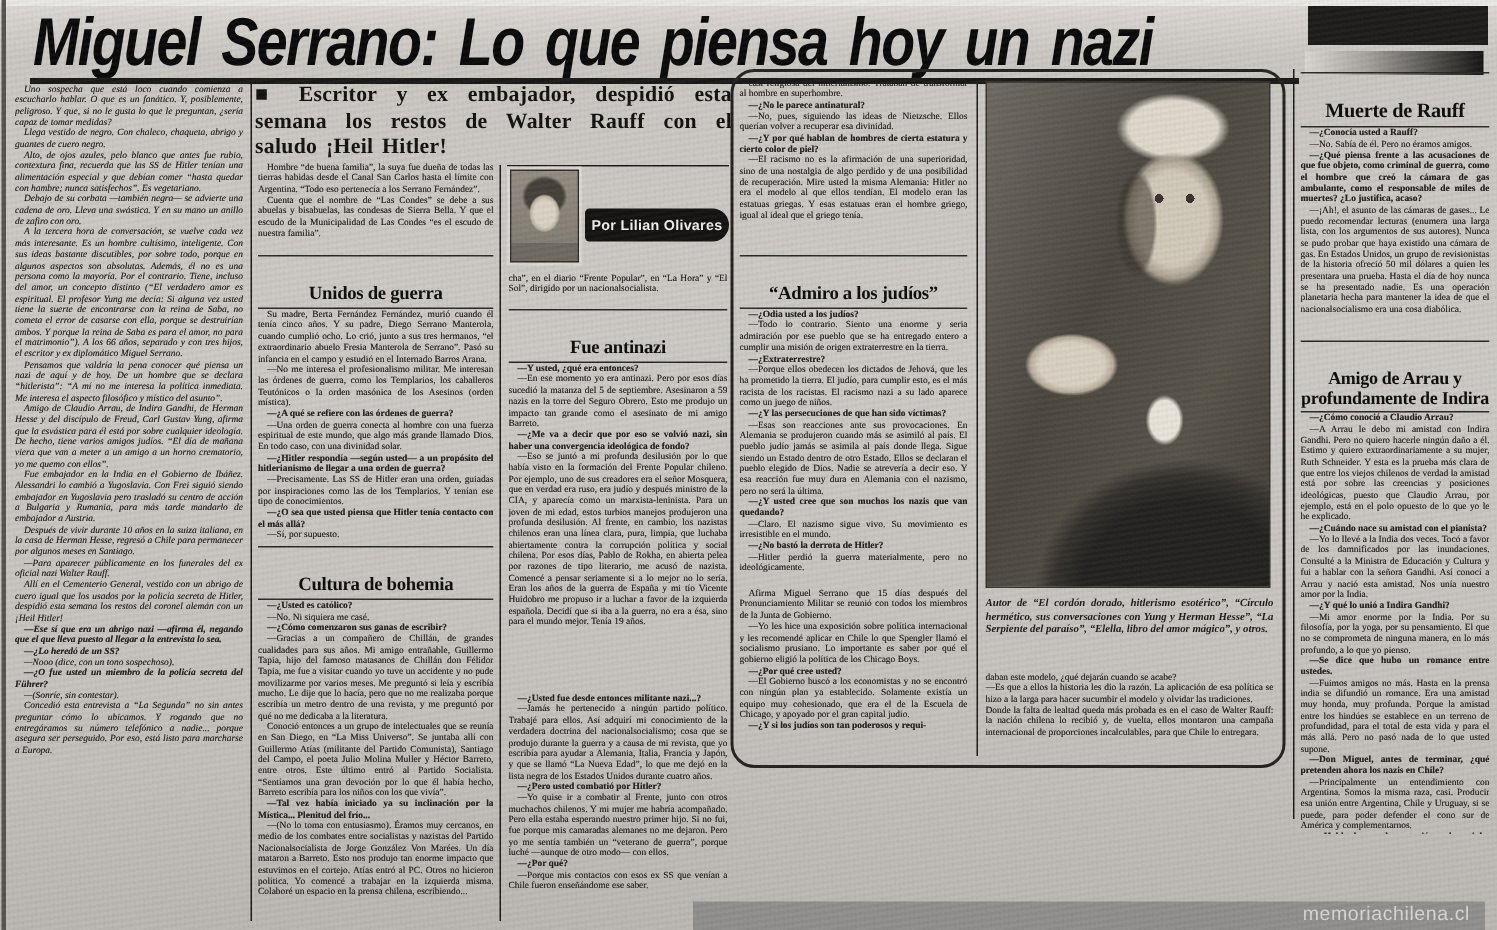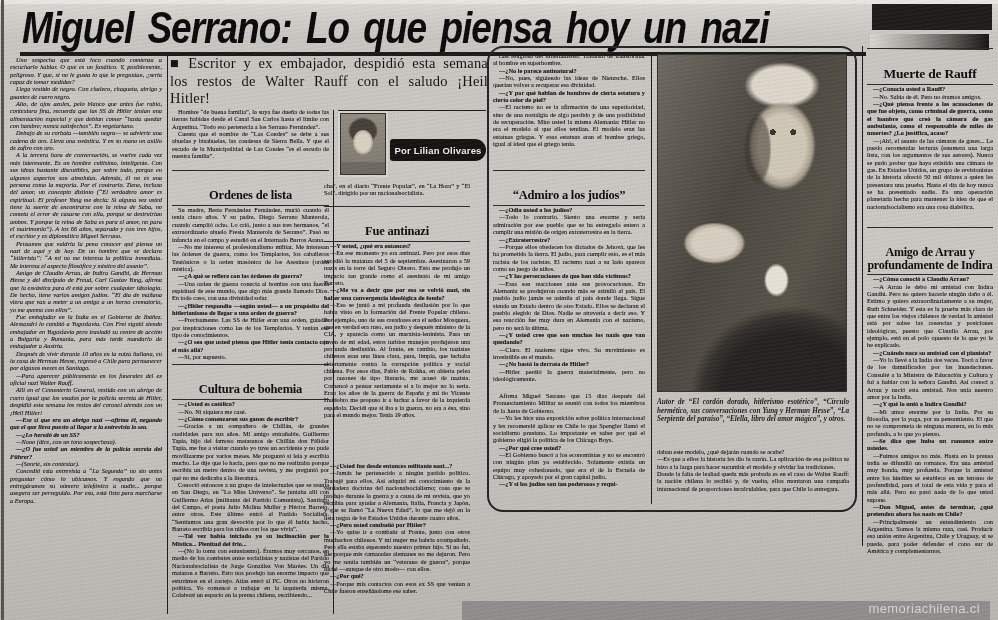--- a/index.html
+++ b/index.html
@@ -19,21 +19,21 @@
             font-family:"Liberation Sans",sans-serif;font-weight:bold;font-style:italic;
             font-size:37px;letter-spacing:-1px;word-spacing:5px;
             transform:scaleY(1.22);transform-origin:top left}
   .headline-rule{left:20px;top:52px;width:846px;height:4px}
 
   .tr-black{left:872px;top:4px;width:120px;height:26px;background:#1d1c1a}
   .tr-grad{left:870px;top:34px;width:119px;height:16px;
            background:linear-gradient(90deg,#d9d6d1 0,#a5a29d 35%,#4c4a47 75%,#161513 100%)}
 
   .lede{left:170px;top:55px;width:318px;height:54px;overflow:hidden;
-        font-weight:normal;font-size:14.5px;line-height:17.5px;text-align:justify;color:#141210;
+        font-weight:bold;font-size:14.5px;line-height:17.5px;text-align:justify;color:#141210;
         letter-spacing:.2px;word-spacing:2px}
 
   .col{display:flex;flex-direction:column;overflow:hidden;color:#221f1c}
   .col p{font-size:6.3px;line-height:7.35px;text-align:justify;text-indent:6px;
          text-shadow:0 0 .4px rgba(20,20,20,.55)}
   .col p.b{font-weight:bold}
   .italic p{font-style:italic}
   .sec{overflow:hidden;flex:none}
   .fill{flex:1 1 auto;overflow:hidden}
   .head{font-weight:bold;text-align:center;color:#0e0d0c;flex:none;
@@ -112,21 +112,21 @@
   </div>
   <div class="abs rule" style="left:167px;top:56px;width:1px;height:558px"></div>
 
   <div class="abs lede">■ Escritor y ex embajador, despidió esta semana los restos de Walter Rauff con el saludo ¡Heil Hitler!</div>
 
   <div class="abs col" style="left:172px;top:108px;width:157px;height:506px">
     <div class="sec" style="height:62px">
         <p>Hombre “de buena familia”, la suya fue dueña de todas las tierras habidas desde el Canal San Carlos hasta el límite con Argentina. “Todo eso pertenecía a los Serrano Fernández”.</p>
         <p>Cuenta que el nombre de “Las Condes” se debe a sus abuelas y bisabuelas, las condesas de Sierra Bella. Y que el escudo de la Municipalidad de Las Condes “es el escudo de nuestra familia”.</p>
       </div>
-    <div class="head">Ordenes de lista</div>
+    <div class="head">Unidos de guerra</div>
     <div class="sec" style="height:158px">
         <p>Su madre, Berta Fernández Fernández, murió cuando él tenía cinco años. Y su padre, Diego Serrano Manterola, cuando cumplió ocho. Lo crió, junto a sus tres hermanos, “el extraordinario abuelo Fresia Manterola de Serrano”. Pasó su infancia en el campo y estudió en el Internado Barros Arana.</p>
         <p>—No me interesa el profesionalismo militar. Me interesan las órdenes de guerra, como los Templarios, los caballeros Teutónicos o la orden masónica de los Asesinos (orden mística).</p>
         <p class="b">—¿A qué se refiere con las órdenes de guerra?</p>
         <p>—Una orden de guerra conecta al hombre con una fuerza espiritual de este mundo, que algo más grande llamado Dios. En todo caso, con una divinidad solar.</p>
         <p class="b">—¿Hitler respondía —según usted— a un propósito del hitlerianismo de llegar a una orden de guerra?</p>
         <p>—Precisamente. Las SS de Hitler eran una orden, guiadas por inspiraciones como las de los Templarios. Y tenían ese tipo de conocimientos.</p>
         <p class="b">—¿O sea que usted piensa que Hitler tenía contacto con el más allá?</p>
         <p>—Sí, por supuesto.</p>
       </div>
@@ -142,21 +142,21 @@
       </div>
   </div>
   <div class="abs rule" style="left:333px;top:110px;width:1px;height:504px"></div>
 
   <div class="abs rule byline-rule"></div>
   <div class="abs portrait"></div>
   <div class="abs byline-bar">
     <span>Por Lilian Olivares</span>
   </div>
 
-  <div class="abs col" style="left:324px;top:182px;width:146px;height:432px">
+  <div class="abs col" style="left:339px;top:182px;width:146px;height:432px">
     <div class="sec lead-in" style="height:24px">
       <p>cha”, en el diario “Frente Popular”, en “La Hora” y “El Sol”, dirigido por un nacionalsocialista.</p>
     </div>
     <div class="head">Fue antinazi</div>
     <div class="sec" style="height:220px">
         <p class="b">—Y usted, ¿qué era entonces?</p>
         <p>—En ese momento yo era antinazi. Pero por esos días sucedió la matanza del 5 de septiembre. Asesinaron a 59 nazis en la torre del Seguro Obrero. Esto me produjo un impacto tan grande como el asesinato de mi amigo Barreto.</p>
         <p class="b">—¿Me va a decir que por eso se volvió nazi, sin haber una convergencia ideológica de fondo?</p>
         <p>—Eso se juntó a mi profunda desilusión por lo que había visto en la formación del Frente Popular chileno. Por ejemplo, uno de sus creadores era el señor Mosquera, que en verdad era ruso, era judío y después ministro de la CIA, y aparecía como un marxista-leninista. Para un joven de mi edad, estos turbios manejos produjeron una profunda desilusión. Al frente, en cambio, los nazistas chilenos eran una línea clara, pura, limpia, que luchaba abiertamente contra la corrupción política y social chilena. Por esos días, Pablo de Rokha, en abierta pelea por razones de tipo literario, me acusó de nazista. Comencé a pensar seriamente si a lo mejor no lo sería. Eran los años de la guerra de España y mi tío Vicente Huidobro me propuso ir a luchar a favor de la izquierda española. Decidí que si iba a la guerra, no era a ésa, sino para el mundo mejor. Tenía 19 años.</p>
       </div>

